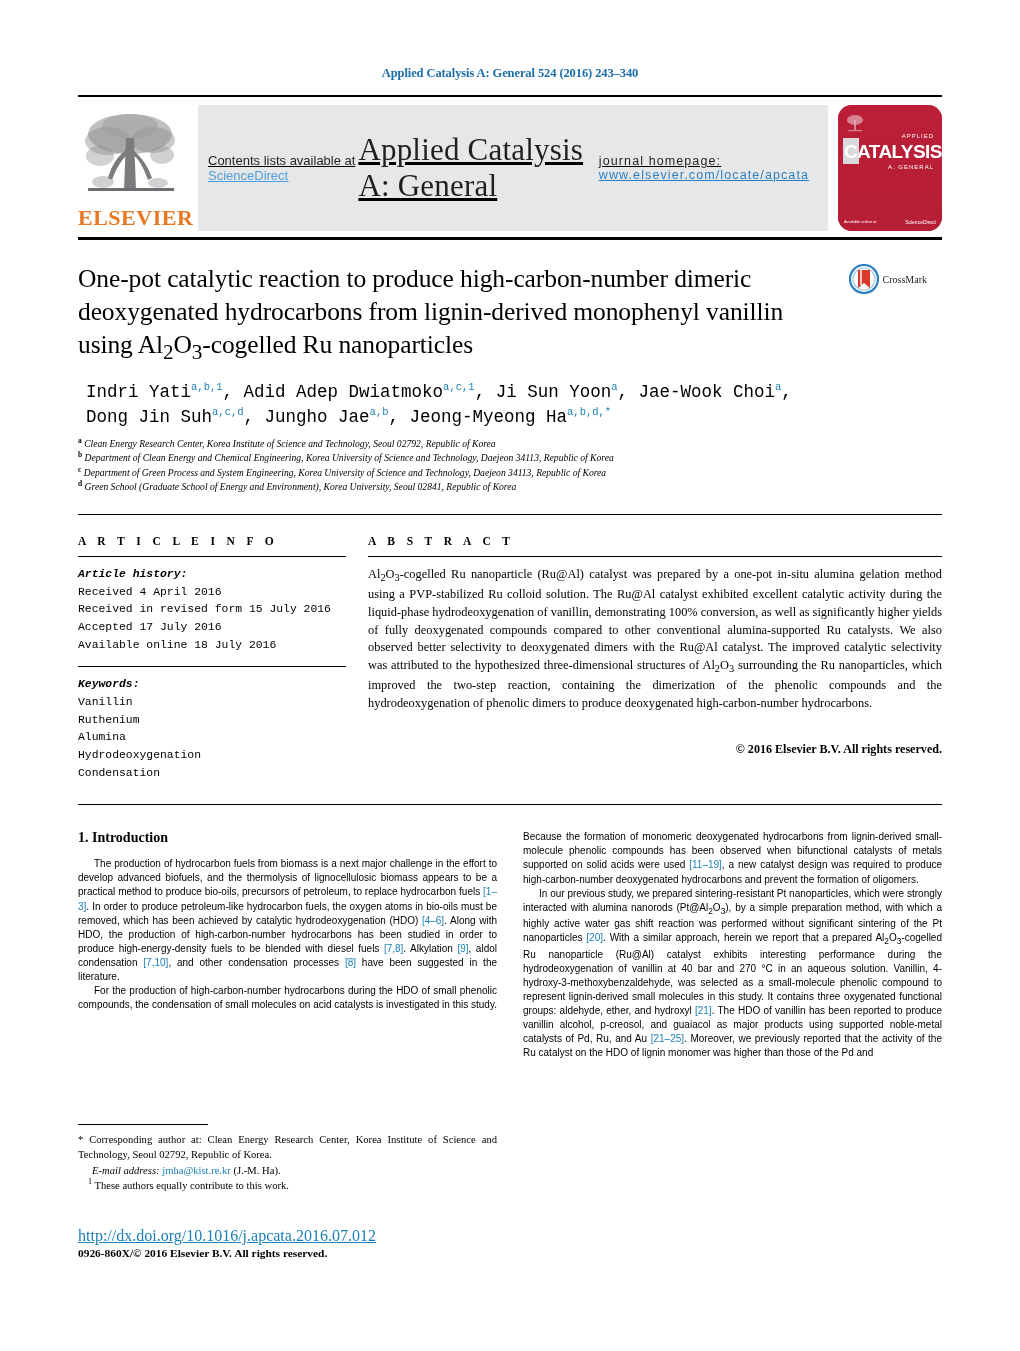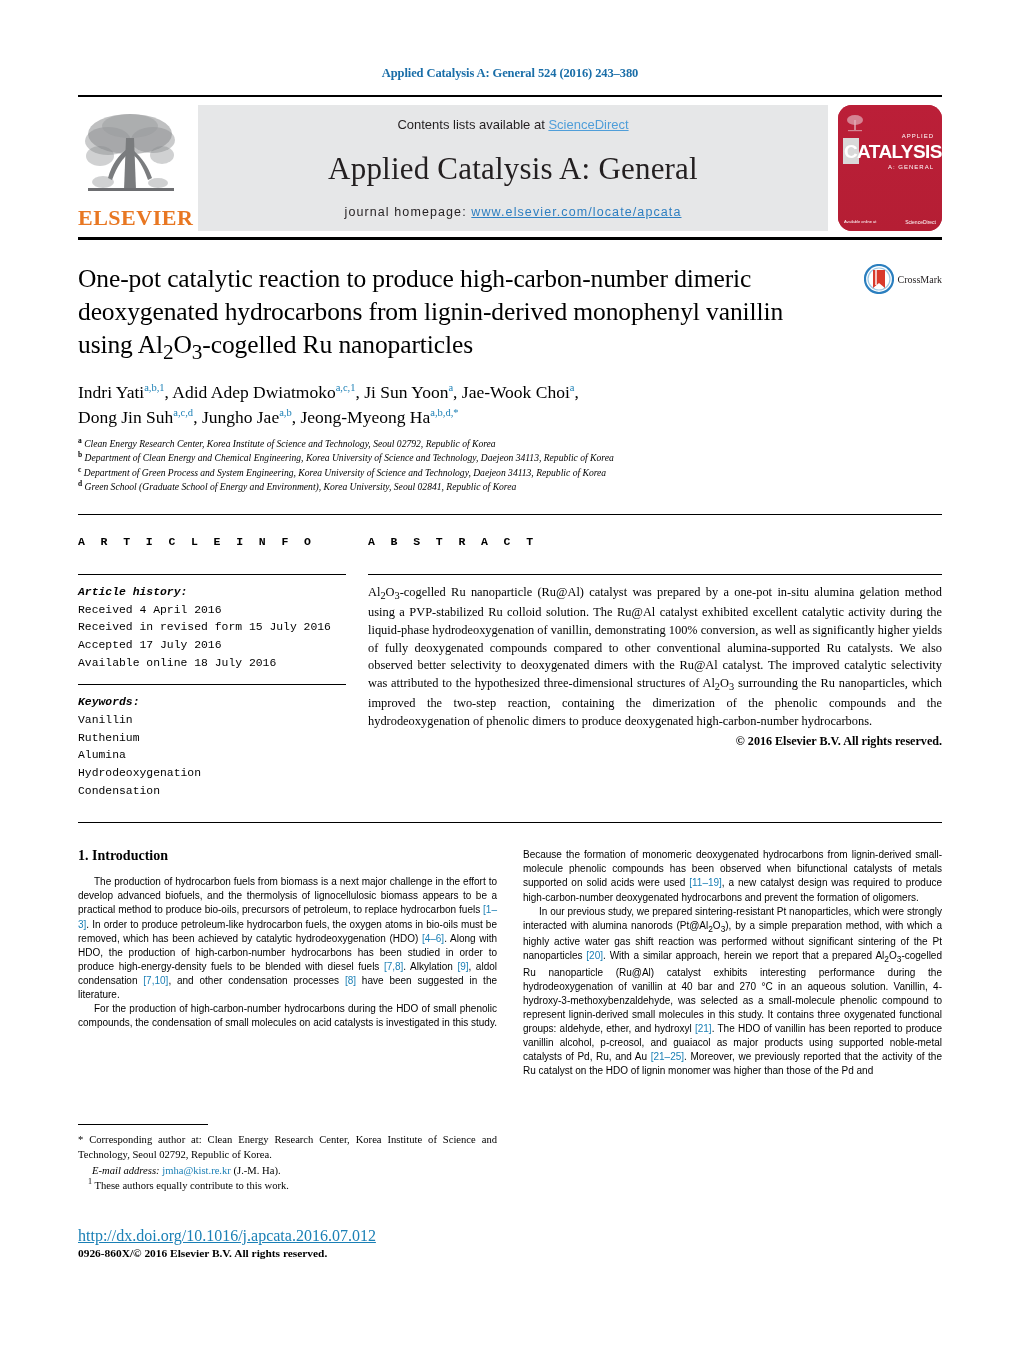--- a/index.html
+++ b/index.html
@@ -65,25 +65,26 @@
     font-weight: bold;
     color: #E87722;
     letter-spacing: 0.5px;
     line-height: 1;
     margin-top: 1px;
   }
   .journal-band {
     flex: 1 1 auto;
     background: #e6e7e8;
     display: flex;
-    flex-direction: column;
+    flex-direction: row;
     align-items: center;
     justify-content: space-between;
     padding: 12px 10px 12px 10px;
     box-sizing: border-box;
+    text-decoration: underline;
   }
   .contents-line {
     font-family: "Liberation Sans", sans-serif;
     font-size: 13px;
     color: #231f20;
   }
   .contents-line .sd {
     color: #4f9ed9;
   }
   .journal-title {
@@ -198,37 +199,38 @@
     font-weight: normal;
     line-height: 1.30;
     margin: 0;
     padding-right: 120px;
     color: #000;
     letter-spacing: -0.1px;
   }
   .crossmark {
     position: absolute;
     top: 2px;
-    right: 0;
+    right: 15px;
     display: flex;
     align-items: center;
     gap: 4px;
   }
   .crossmark-label {
     font-family: "Liberation Serif", serif;
     font-size: 10px;
     color: #231f20;
   }
 
   .authors {
-    font-family: Liberation Serif, serif;
+    font-family: Liberation Mono, monospace;
     font-size: 17.5px;
     line-height: 1.42;
     margin-top: 13px;
     color: #000;
+    margin-left: 8px;
   }
   .authors sup, .aff-mark {
     color: #1a7fb5;
     font-size: 10.5px;
     vertical-align: super;
     line-height: 0;
   }
   .affils {
     margin-top: 7px;
   }
@@ -256,25 +258,25 @@
     gap: 22px;
   }
   .col-info {
     width: 268px;
     flex: 0 0 268px;
   }
   .col-abs {
     flex: 1 1 auto;
   }
   .sec-label {
-    font-family: Liberation Mono, monospace;
+    font-family: Liberation Serif, serif;
     font-weight: bold;
     font-size: 11.5px;
     letter-spacing: 4.4px;
-    margin-bottom: 26px;
+    margin-bottom: 9px;
   }
   .thin-rule {
     border-top: 1.7px solid #000;
     margin-bottom: 9px;
   }
   .info-group {
     font-family: Liberation Mono, monospace;
     font-size: 11.4px;
     line-height: 1.55;
   }
@@ -290,21 +292,21 @@
     font-family: "Liberation Serif", serif;
     font-size: 12.4px;
     line-height: 1.425;
     text-align: justify;
     color: #000;
   }
   .copyright {
     font-family: "Liberation Serif", serif;
     font-size: 12.1px;
     text-align: right;
-    margin-top: 4px;
+    margin-top: 30px;
     font-weight: bold;
   }
   .abs-bottom-rule {
     margin: 22px 78px 0 78px;
     border-top: 1.6px solid #000;
   }
 
   
   .body-cols {
     margin: 25px 78px 16px 78px;
@@ -372,21 +374,21 @@
     font-size: 11.4px;
     font-weight: bold;
     margin-top: 2px;
   }
 </style>
 </head>
 <body>
 
 <div class="page">
 
-  <div class="running-head">Applied Catalysis A: General 524 (2016) 243–380</div>
+  <div class="running-head">Applied Catalysis A: General 524 (2016) 243–340</div>
 
   <div class="masthead-wrap">
     <div class="masthead">
 
       <div class="elsevier-logo">
         <div class="tree">
           <svg viewBox="0 0 106 98" width="106" height="98" aria-hidden="true">
             <g fill="#6d6e71">
               <ellipse cx="52" cy="26" rx="42" ry="20" fill="#8a8c8e" opacity="0.55"></ellipse>
               <ellipse cx="30" cy="33" rx="23" ry="14" fill="#8a8c8e" opacity="0.45"></ellipse>

